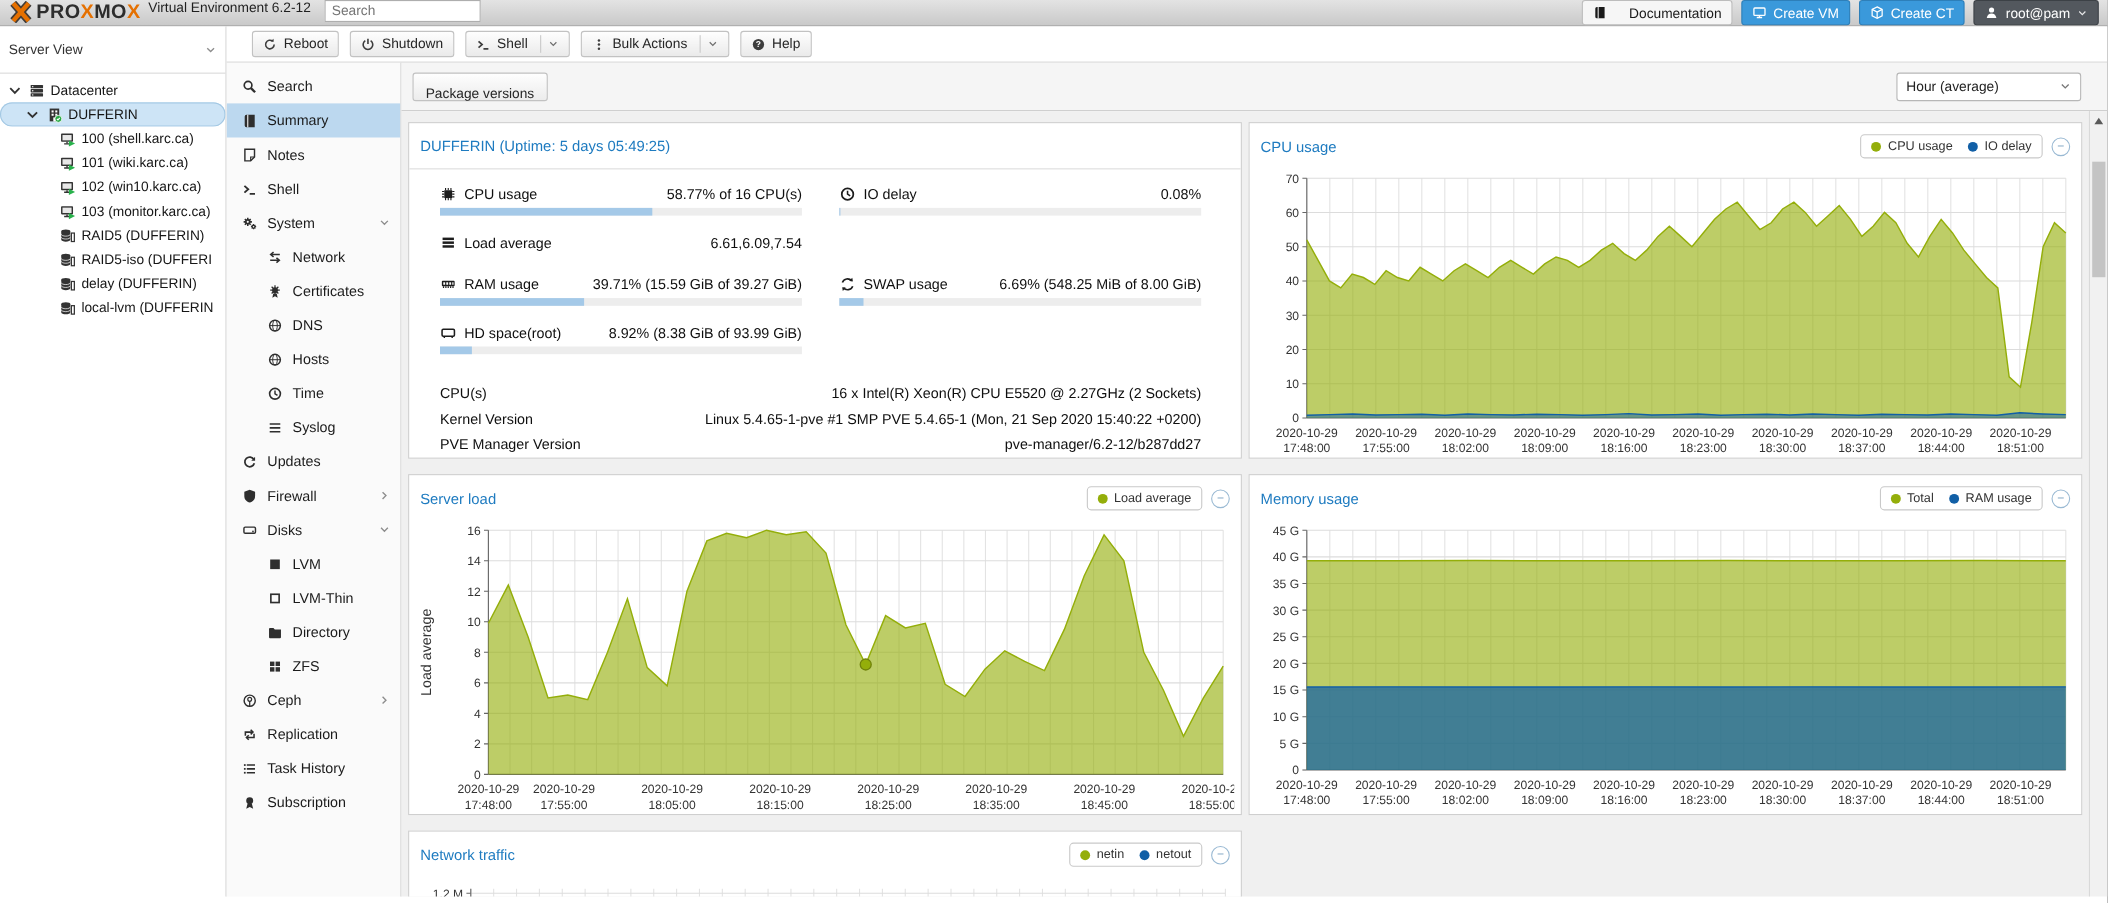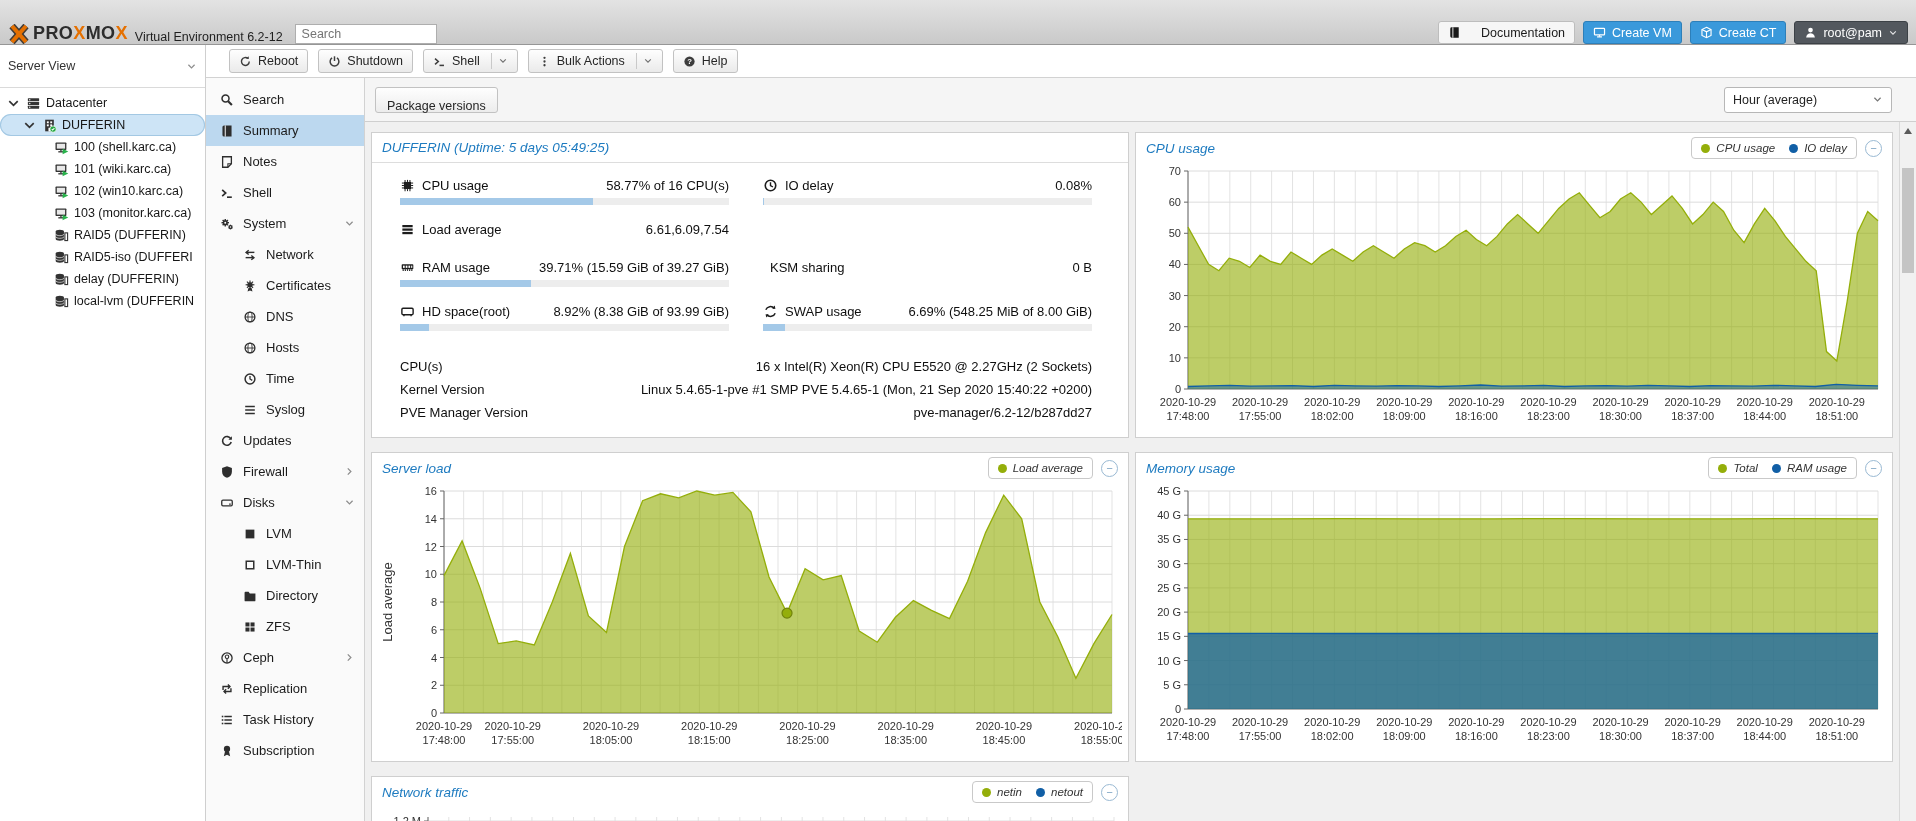--- a/index.html
+++ b/index.html
@@ -2,21 +2,21 @@
 <html><head>
 <meta charset="utf-8">
 <style>
   * { box-sizing: border-box; margin: 0; padding: 0; }
   html,body { background:#8a8a8a; }
   .desktop { width:1916px; height:821px; position:relative; overflow:hidden; background:#fff;
              font-family:"Liberation Sans", sans-serif; }
   .ic { display:inline-block; vertical-align:middle; }
 
   
-  .topbar { height:45px; display:flex; align-items:flex-end; padding:0 6px 0 8px;
+  .topbar { height:24px; display:flex; align-items:flex-start; padding:0 6px 0 8px;
             background:linear-gradient(#e3e3e3,#c9c9c9); border-bottom:1px solid #969696; }
   .brand { display:flex; align-items:center; gap:3px; }
   .brand-word { font-size:18px; font-weight:bold; letter-spacing:.4px; }
   .subtitle { margin-left:7px; font-size:12.5px; color:#1f1f1f; }
   .global-search { margin-left:12px; width:142px; height:20px; border:1px solid #aeaeae;
                    padding:0 6px; font-size:12.5px; color:#333; font-family:inherit; }
   .topbar-actions { margin-left:auto; display:flex; align-items:center; gap:8px; padding-right:2px; }
   .tb-btn { height:23px; display:inline-flex; align-items:center; gap:6px; padding:0 9px;
             border-radius:3px; font-size:12.5px; font-family:inherit; cursor:default; }
   .tb-btn.light   { background:#f6f6f6; border:1px solid #bdbdbd; color:#1a1a1a;gap:20px; }
@@ -67,22 +67,22 @@
   .range-select { margin-left:auto; width:168px; height:26px; background:#fff; border:1px solid #b7b7b7;
                   border-radius:3px; display:flex; align-items:center; justify-content:space-between;
                   padding:0 8px; font-size:12.5px; color:#222; }
   .range-select .ic { width:11px; height:11px; color:#777; }
 
   .content-row { flex:1; display:flex; min-height:0; }
   .content { flex:1; background:#f0f0f0; padding:10px 6px; display:grid;
              grid-template-columns:1fr 1fr; grid-template-rows:306px 310px 300px;
              gap:14px 6px; overflow:hidden; }
   .panel { background:#fff; border:1px solid #cfcfcf; overflow:hidden; }
-  .panel-hd { height:30px; display:flex; align-items:center; gap:8px; padding:0 10px;
-              font-size:13.5px; color:#1e7bc0;font-style:italic; }
+  .panel-hd { height:42px; display:flex; align-items:center; gap:8px; padding:0 10px;
+              font-size:13.5px; color:#1e7bc0; }
   .panel-hd .title { flex:1; white-space:nowrap; }
   .panel-hd.bordered { border-bottom:1px solid #ddd; }
   .legend-chip { display:inline-flex; align-items:center; gap:14px; background:#fff;
                  border:1px solid #c9c9c9; border-radius:4px; height:22px; padding:0 9px; }
   .legend-entry { display:inline-flex; align-items:center; gap:6px; font-size:11.5px; color:#333; }
   .dot { width:9px; height:9px; border-radius:50%; display:inline-block; }
   .tool-circle { width:17px; height:17px; border:1px solid #99b9d3; border-radius:50%;
                  color:#7aa2c2; font-size:11px; line-height:14px; text-align:center; background:#fff; flex:none; }
 
   .sum-body { padding:12px 36px 0 28px; display:grid; grid-template-columns:1fr 1fr; column-gap:34px; }
@@ -673,27 +673,20 @@
                             <path d="M8 4.6V8l2.6 1.6" fill="none" stroke="currentColor" stroke-width="1.5"></path>
                           </svg>
                           <span>IO delay</span>
                           <span class="val">0.08%</span>
                         </div>
                         <div class="bar">
                           <i style="width: 0.15%;"></i>
                         </div>
                       </div>
                       <div class="slot38"></div>
-                      <div class="slot44">
-                        <div class="stat-line">
-                          <span style="width: 0px;"></span>
-                          <span>KSM sharing</span>
-                          <span class="val">0 B</span>
-                        </div>
-                      </div>
                       <div class="slot44">
                         <div class="stat-line">
                           <svg viewBox="0 0 16 16" class="ic">
                             <g fill="none" stroke="currentColor" stroke-width="1.6">
                               <path d="M3 6.2a5.2 5.2 0 0 1 9-1.4"></path>
                               <path d="M13 9.8a5.2 5.2 0 0 1-9 1.4"></path>
                             </g>
                             <path d="M12.6 1.6l.6 3.6-3.6-.6z" fill="currentColor"></path>
                             <path d="M3.4 14.4l-.6-3.6 3.6.6z" fill="currentColor"></path>
                           </svg>

